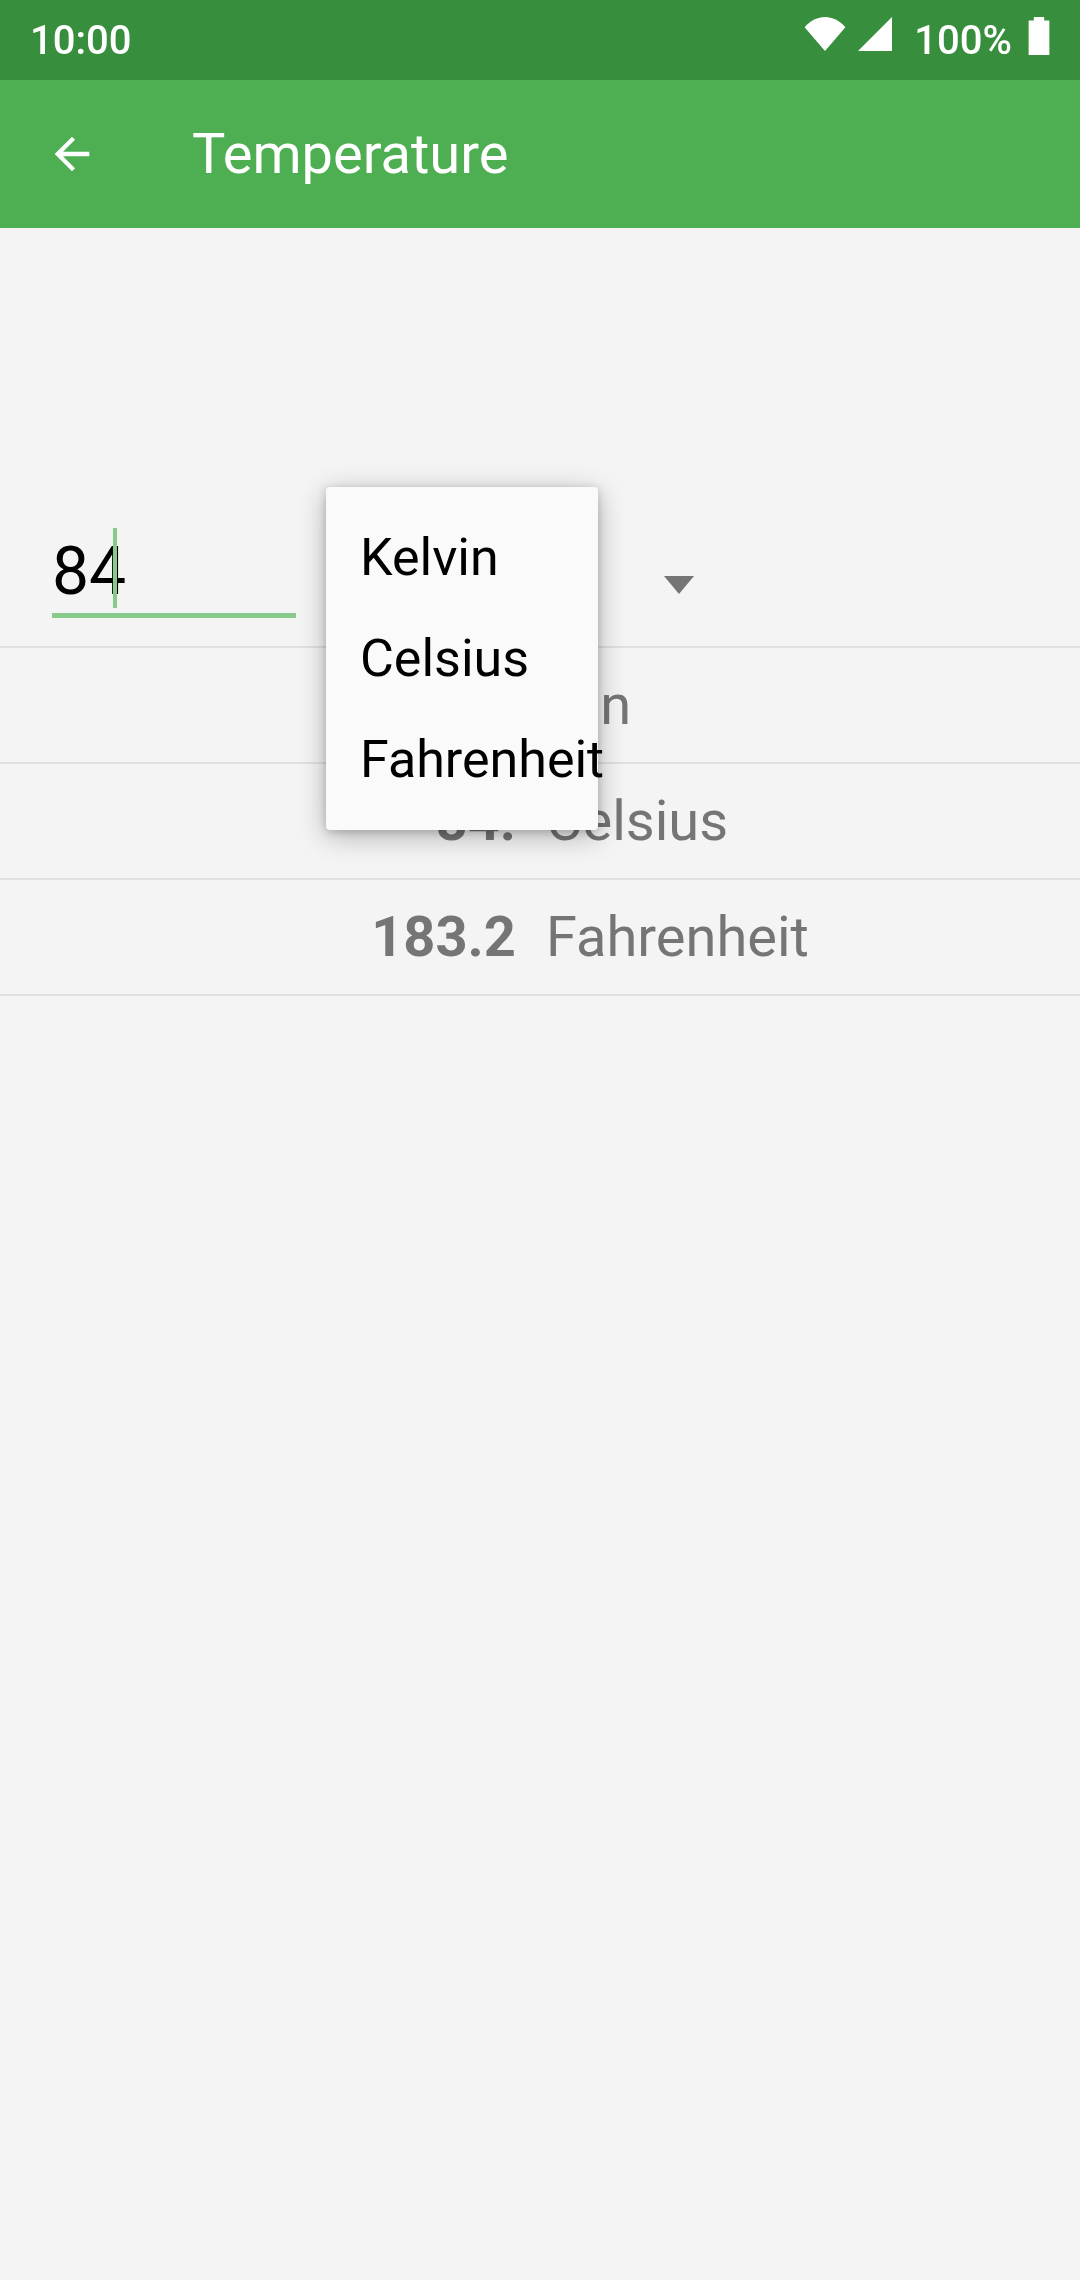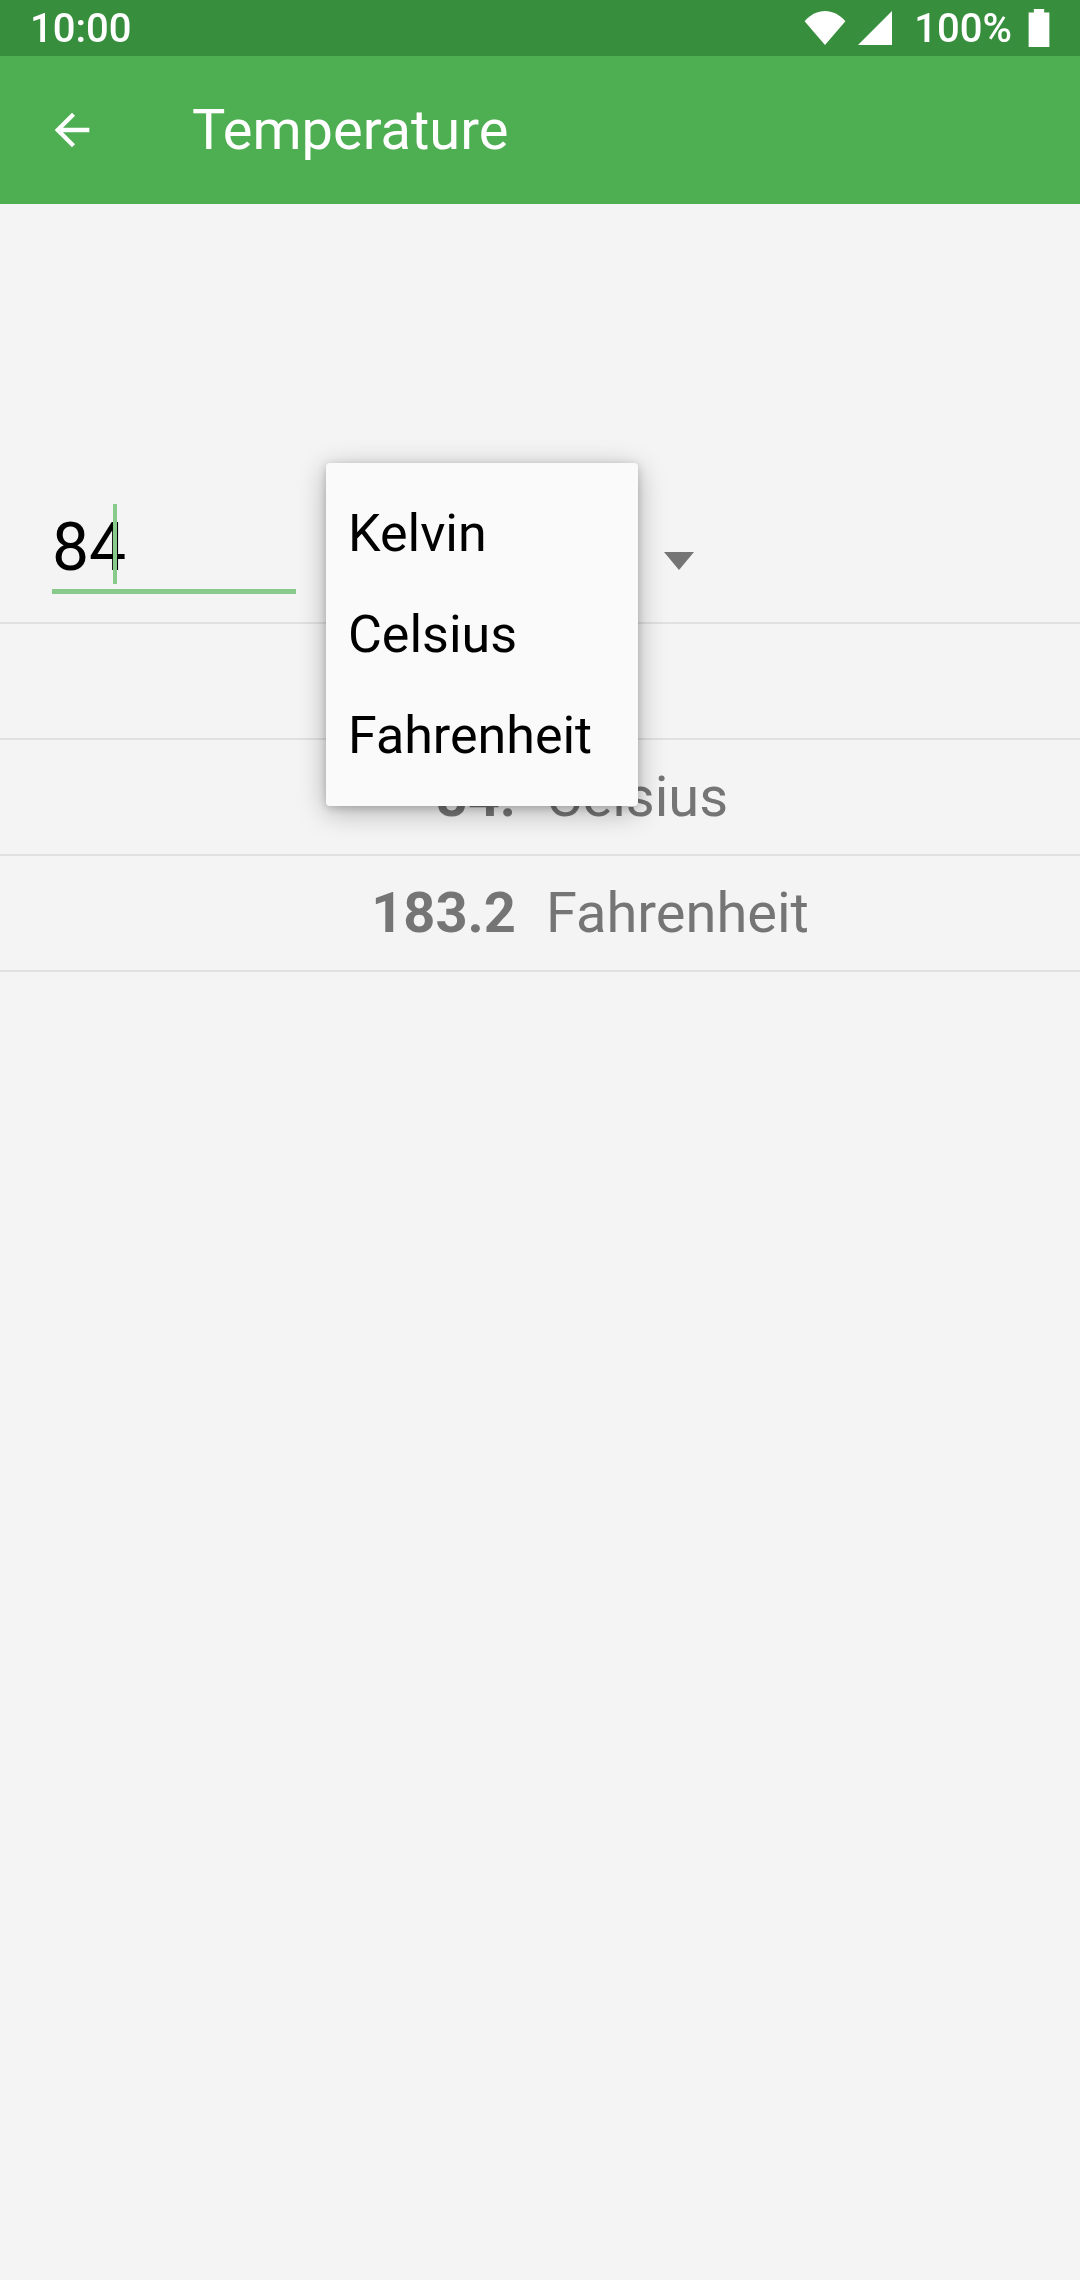--- a/index.html
+++ b/index.html
@@ -6,31 +6,31 @@
   html, body {
     width: 1080px;
     height: 2280px;
     font-family: Roboto, "Helvetica Neue", Arial, sans-serif;
     background: #f4f4f4;
     overflow: hidden;
   }
 
   
   .status-bar {
-    height: 56px;
+    height: 80px;
     background: #378e3c;
     color: #fff;
     display: flex;
     align-items: center;
     padding: 0 30px;
     font-size: 40px;
   }
   .status-bar .time { flex: 0 0 auto; font-weight: 500; }
   .status-bar .spacer { flex: 1; }
-  .status-bar .icons { display: flex; align-items: center; gap: 10px; }
+  .status-bar .icons { display: flex; align-items: flex-start; gap: 10px; }
   .status-bar .icons svg { fill: #fff; }
   .status-bar .pct { font-weight: 500; margin: 0 6px 0 10px; }
 
   
   .app-bar {
     height: 148px;
     background: #4dae52;
     color: #fff;
     display: flex;
     align-items: center;
@@ -92,25 +92,25 @@
     color: #757575;
   }
   .result-row .val { width: 540px; text-align: right; padding-right: 24px; font-weight: bold; }
   .result-row .unit { padding-left: 6px; }
 
   
   .dropdown {
     position: absolute;
     left: 326px;
     top: 259px;
-    width: 312px;
+    width: 272px;
     background: #fafafa;
     box-shadow: 0 6px 28px rgba(0,0,0,0.28), 0 2px 8px rgba(0,0,0,0.18);
     border-radius: 4px;
-    padding: 20px 0;
+    padding: 20px 12px;
     z-index: 10;
   }
   .dropdown .item {
     font-size: 52px;
     color: #000;
     padding: 20px 22px;
     cursor: pointer;
   }
 </style>
 </head>

